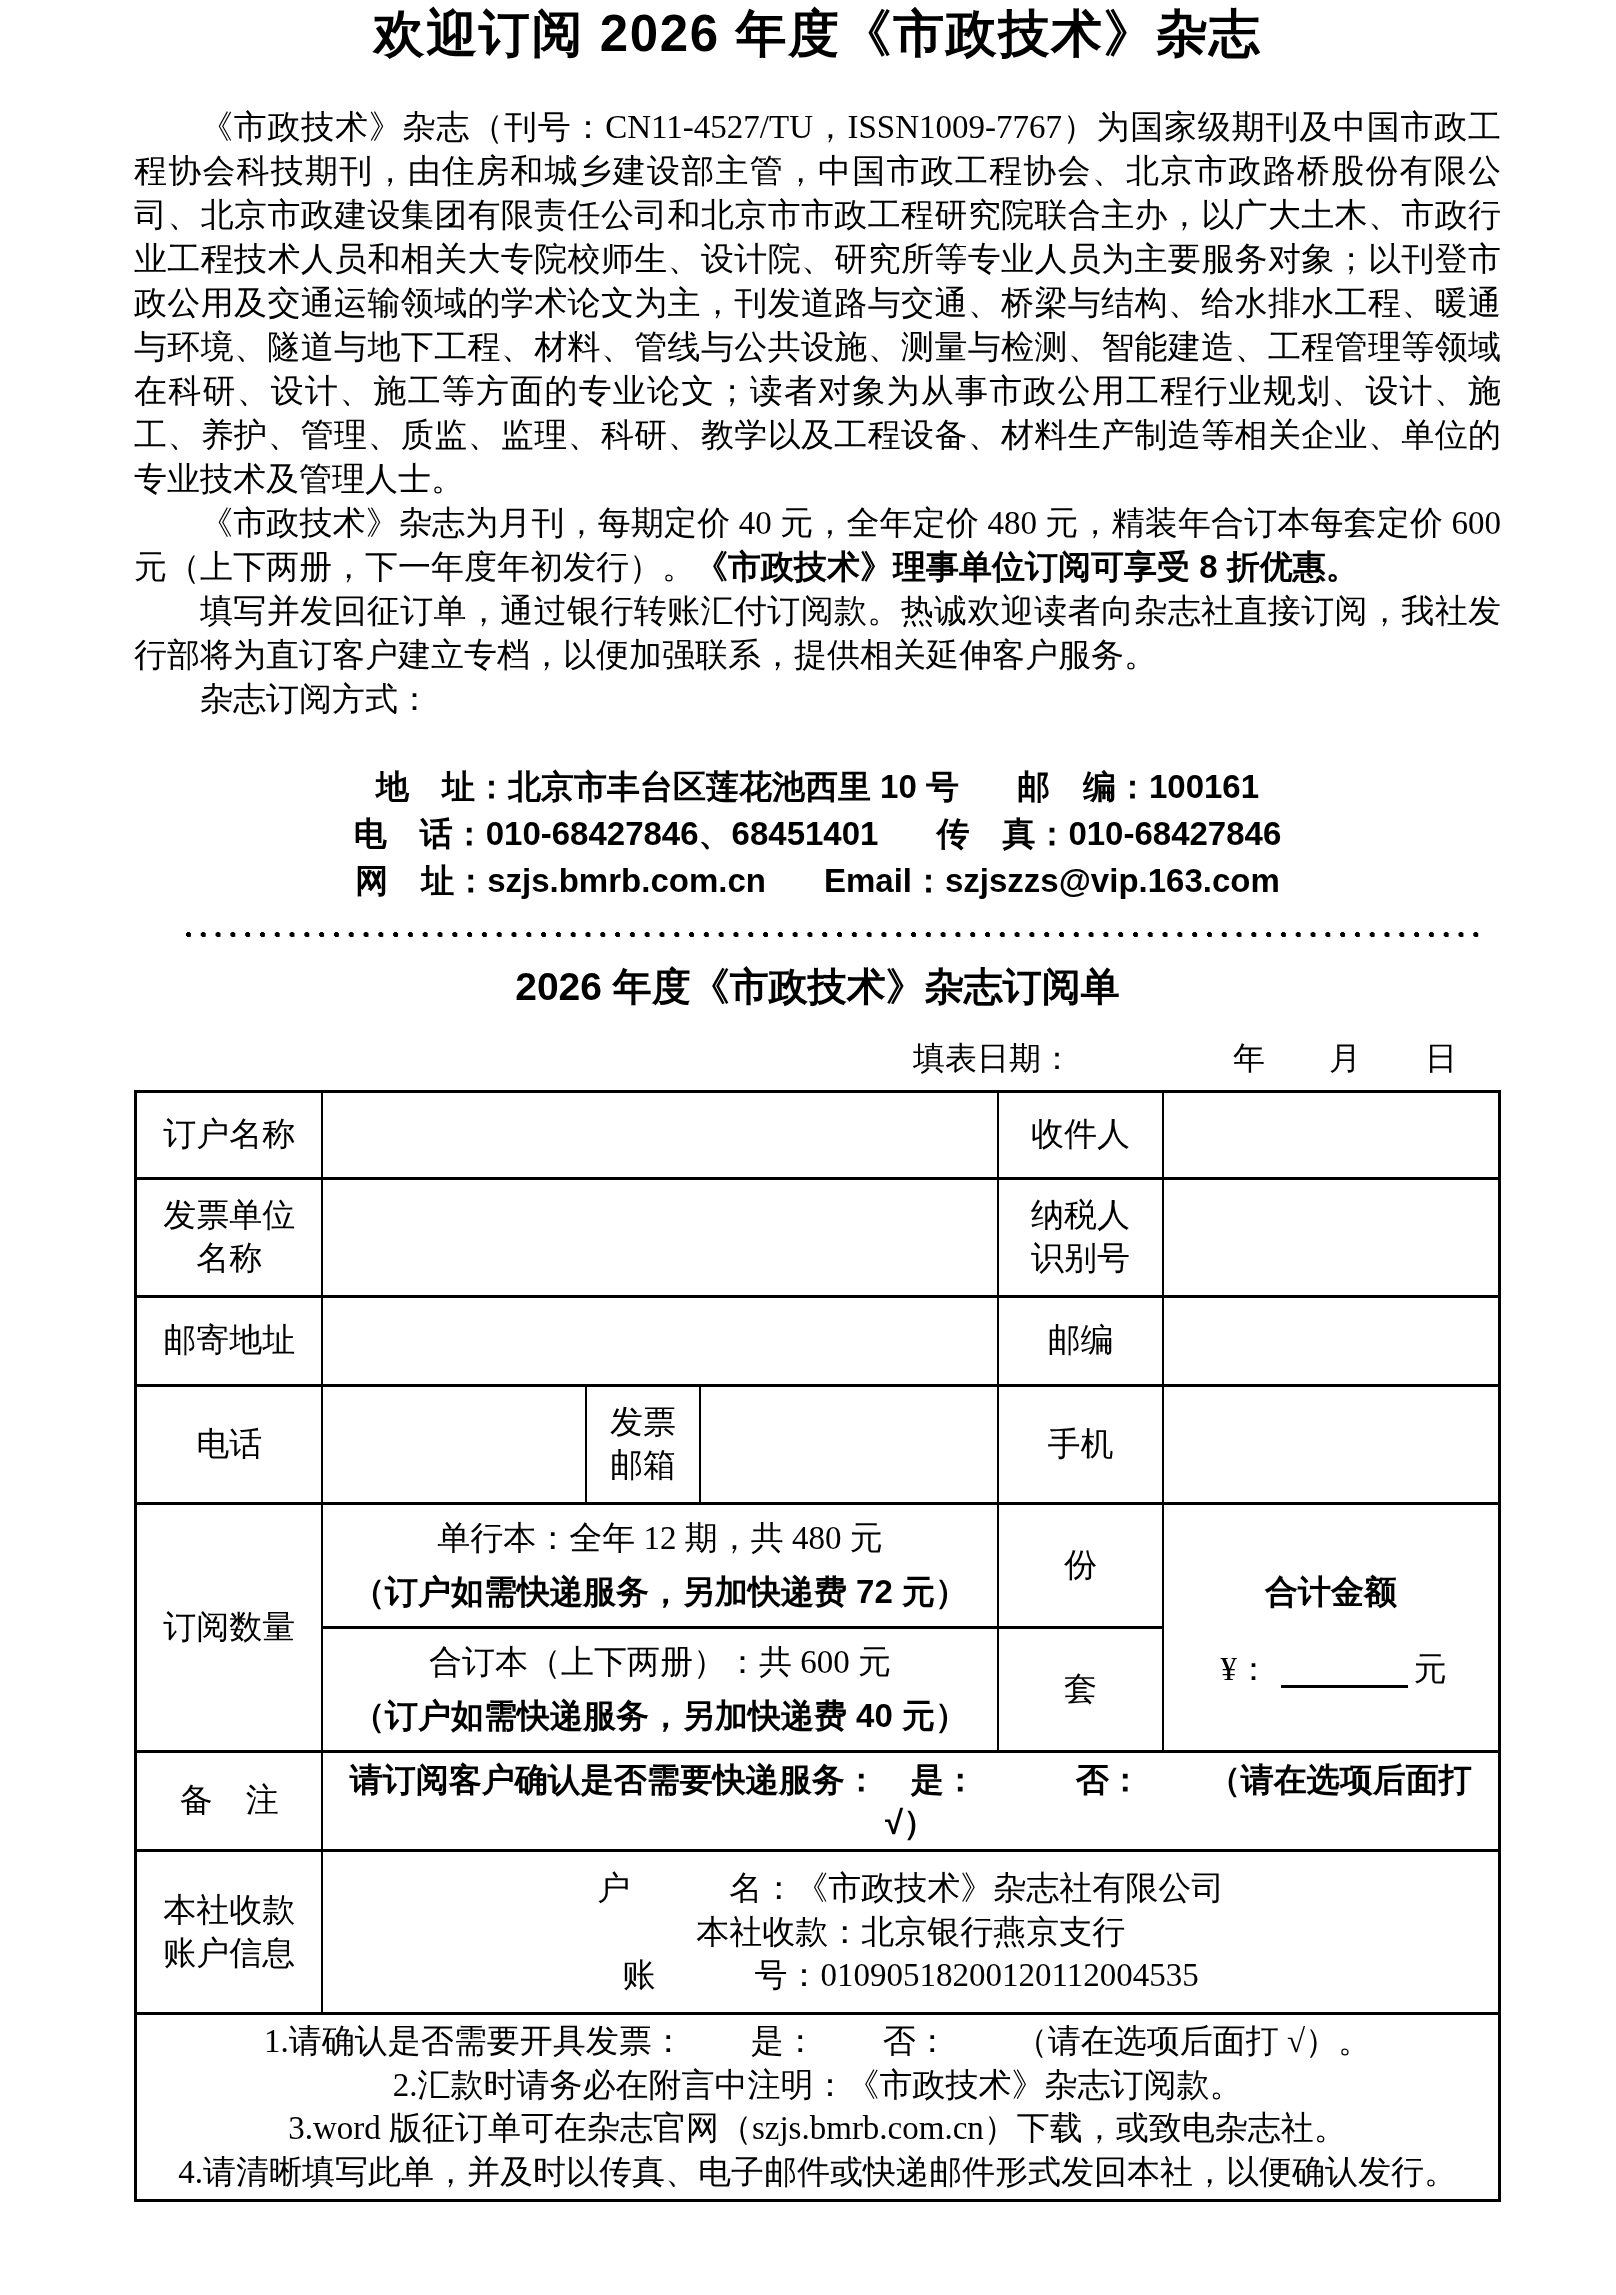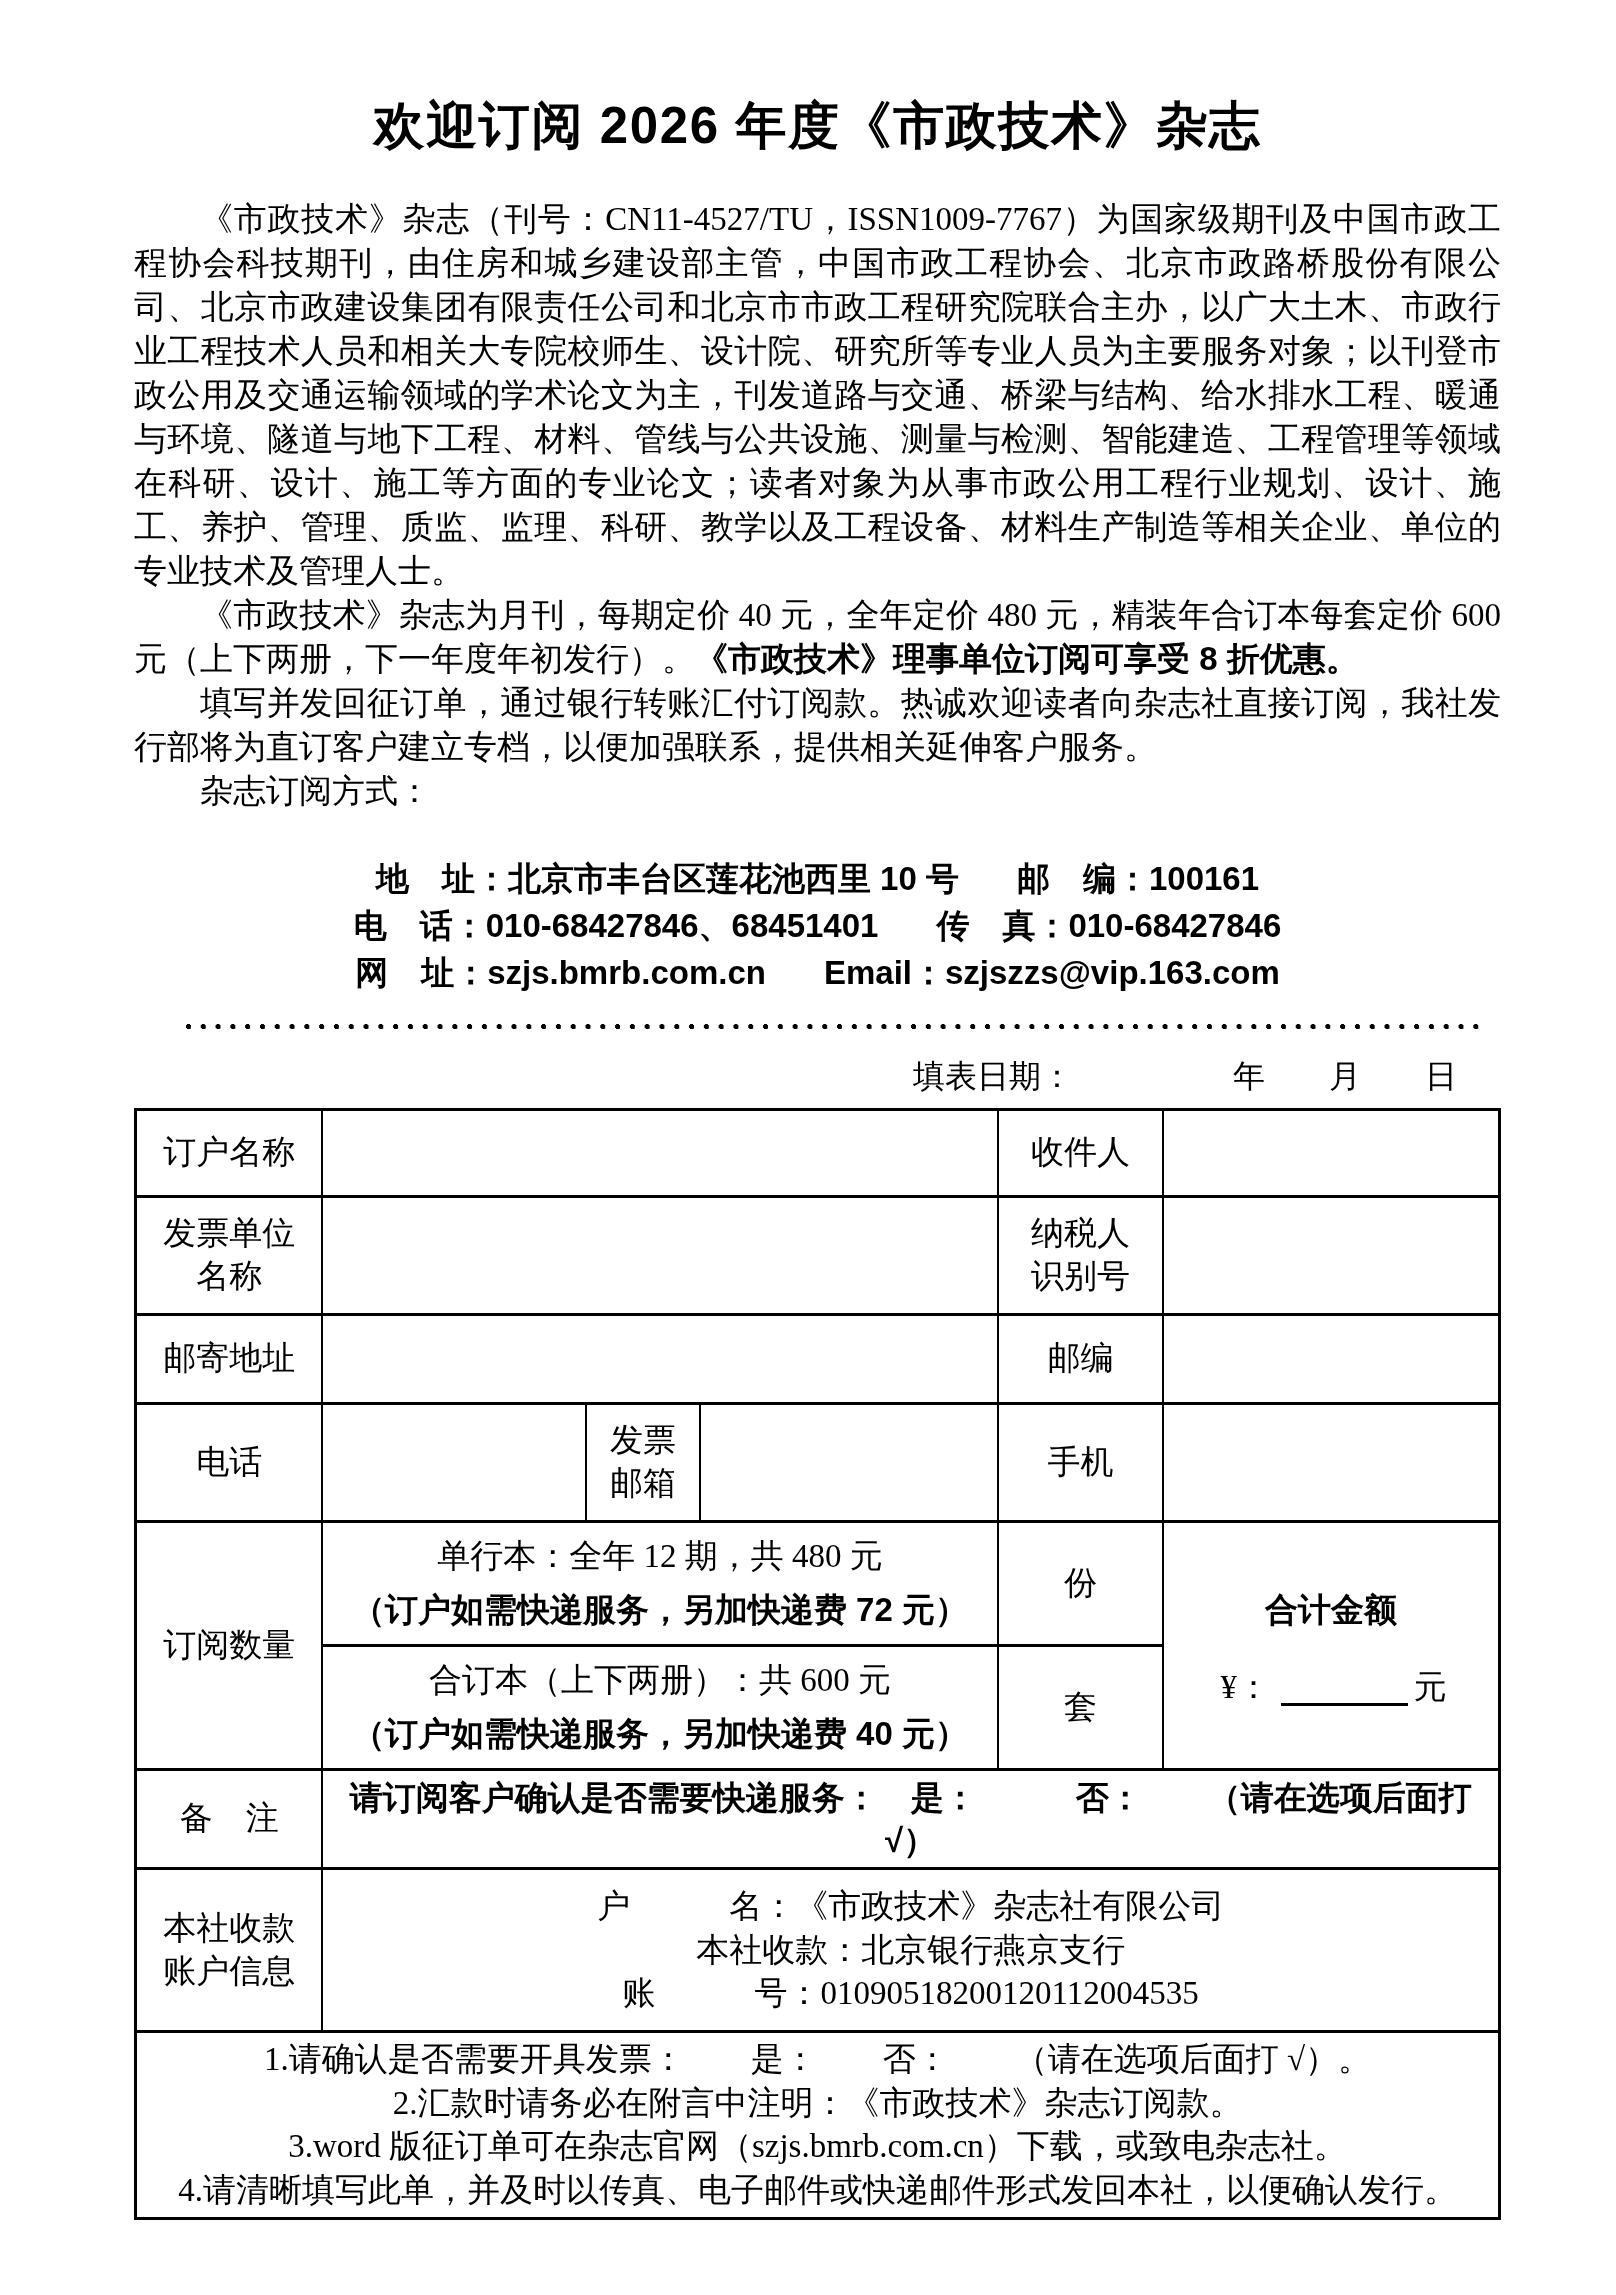--- a/index.html
+++ b/index.html
@@ -9,21 +9,20 @@
     height: 2295px;
     color: #000;
     font-family: "Liberation Serif", serif;
     font-size: 33px;
     position: relative;
     overflow: hidden;
   }
   .page {
     width: 1367px;
     margin-left: 134px;
-    padding-top: 92px;
   }
   
   .main-title {
     font-family: "Liberation Sans", sans-serif;
     font-weight: 700;
     font-size: 51px;
     text-align: center;
     letter-spacing: 1.6px;
     margin-bottom: 36px;
   }
@@ -157,20 +156,21 @@
     <div>
       <span>电　话：</span><span>010-68427846、68451401</span><span class="pair2">传　真：</span><span>010-68427846</span>
     </div>
     <div>
       <span>网　址：</span><span>szjs.bmrb.com.cn</span><span class="pair2">Email：</span><span>szjszzs@vip.163.com</span>
     </div>
   </div>
 
   <div class="cut-line"></div>
 
+  <h2 class="form-title">2026 年度《市政技术》杂志订阅单</h2>
 
   <div class="date-line">填表日期：　　　　　年　　月　　日</div>
 
   <table class="sub-form">
     <colgroup>
       <col style="width:13.70%">
       <col style="width:19.30%">
       <col style="width:8.40%">
       <col style="width:21.80%">
       <col style="width:12.15%">

